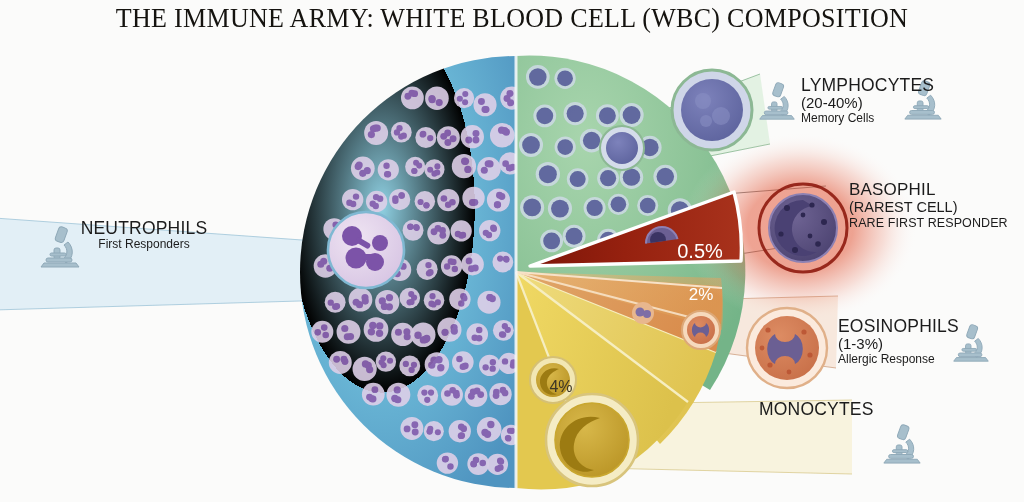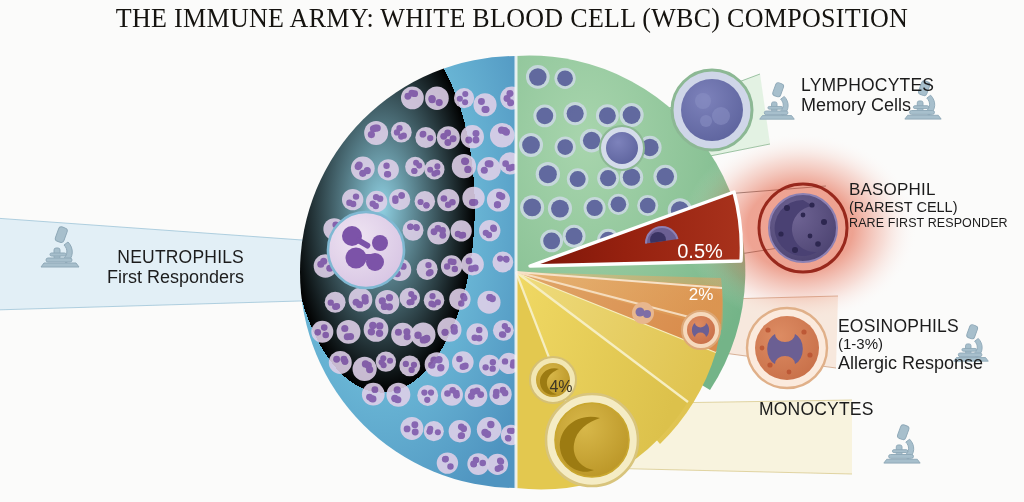--- a/index.html
+++ b/index.html
@@ -21,24 +21,24 @@
     transform:scaleX(.93);
   }
 
   
   svg#pie{position:absolute;left:0;top:0;width:1024px;height:502px;}
 
   
   .lab{position:absolute;color:#1c1c1c;}
   .lab .l1{font-size:17.5px;letter-spacing:.2px;line-height:1.08;}
   .lab .l2{font-size:15px;line-height:1.12;}
-  .lab .l3{font-size:18px;line-height:1.15;}
-
-  
-  #lab-neutro{left:84px;top:219px;width:160px;text-align:right;margin-top:29px;}
+  .lab .l3{font-size:12px;line-height:1.15;}
+
+  
+  #lab-neutro{left:64px;top:219px;width:160px;text-align:center;}
   
   #lab-lymph{left:801px;top:76px;width:190px;}
   
   #lab-baso{left:849px;top:181px;width:180px;}
   #lab-baso .l1{font-size:17px;}
   #lab-baso .l2{font-size:14.5px;}
   #lab-baso .l3{font-size:12.5px;letter-spacing:.1px;}
   
   #lab-eos{left:838px;top:317px;width:175px;}
   
@@ -750,20 +750,21 @@
     </g>
   </svg>
 
   <div class="lab" id="lab-neutro">
     <div class="l1">NEUTROPHILS</div>
     <div class="l3">First Responders</div>
   </div>
 
   <div class="lab" id="lab-lymph">
     <div class="l1">LYMPHOCYTES</div>
+    <div class="l2">(20-40%)</div>
     <div class="l3">Memory Cells</div>
   </div>
 
   <div class="lab" id="lab-baso">
     <div class="l1">BASOPHIL</div>
     <div class="l2">(RAREST CELL)</div>
     <div class="l3">RARE FIRST RESPONDER</div>
   </div>
 
   <div class="lab" id="lab-eos">

